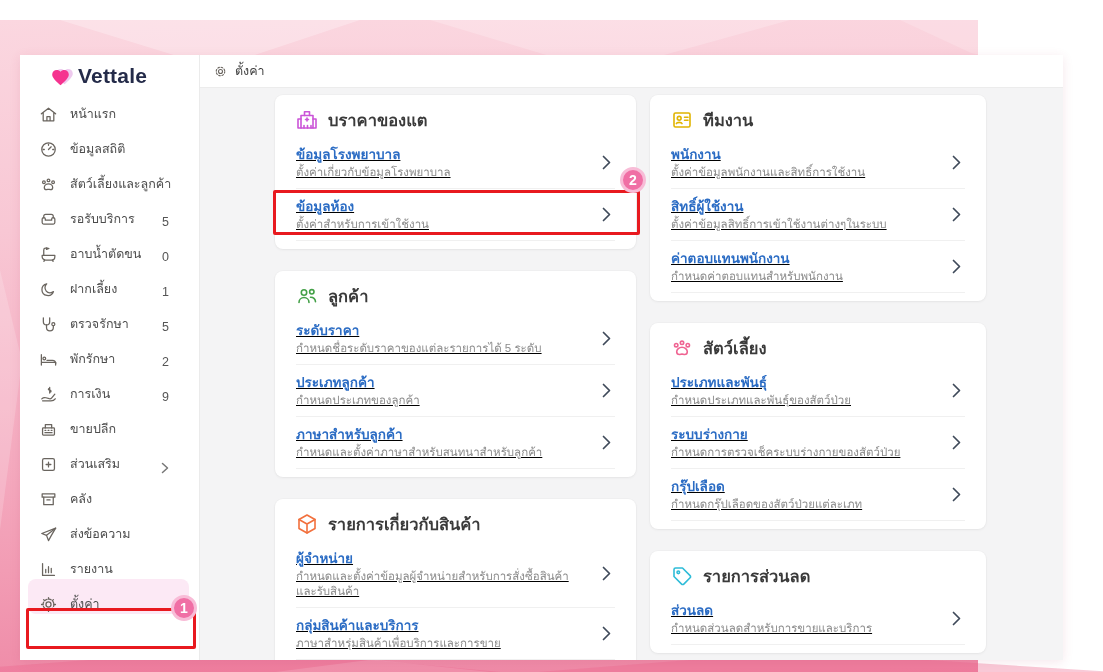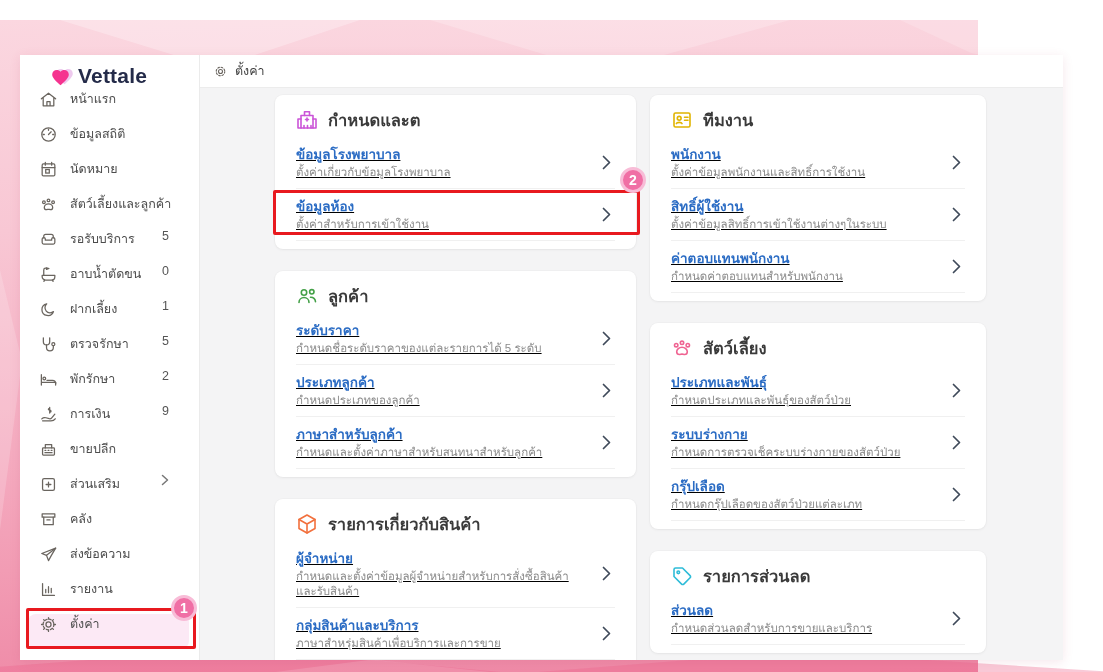--- a/index.html
+++ b/index.html
@@ -15,21 +15,21 @@
   .p6 { left:120px; top:636px; width:560px; height:36px; background:rgba(255,255,255,.14); clip-path:polygon(0 100%,45% 10%,100% 100%); }
 
   .window { position:absolute; left:20px; top:35px; width:1043px; height:605px; background:#fff;
     box-shadow:0 2px 10px rgba(180,60,100,.12); }
 
   
   .sidebar { position:absolute; left:0; top:0; width:180px; height:100%; background:#fff; border-right:1px solid #ebebeb; }
   .logo { position:absolute; top:9px; left:30px; display:flex; align-items:center; gap:4px; }
   .logo-text { font-size:21px; font-weight:700; color:#242b49; letter-spacing:.2px; }
   .nav { position:absolute; top:34px; left:0; right:0; }
-  .nav-item { display:flex; align-items:flex-start; height:35px; padding:0 30px 0 18px; color:#4c4c4c; cursor:pointer; }
+  .nav-item { display:flex; align-items:flex-end; height:35px; padding:0 30px 0 18px; color:#4c4c4c; cursor:pointer; }
   .nav-item .nicon { width:20px; height:20px; color:#6a655f; flex:none; display:flex; align-items:center; justify-content:center; }
   .nav-item .nlabel { margin-left:12px; font-size:12.5px; white-space:nowrap; }
   .nav-item .ncount { margin-left:auto; font-size:12.5px; color:#555; }
   .nav-item .nchev { margin-left:auto; color:#777; display:flex; }
   .nav-item.active { background:#fce9f5; border-radius:8px; margin:0 10px 0 8px; padding-left:10px; padding-right:22px; }
 
   
   .topbar { position:absolute; left:180px; top:0; right:0; height:33px; background:#fff; border-bottom:1px solid #ececec;
     display:flex; align-items:center; padding-left:13px; gap:7px; color:#3c3c3c; }
   .topbar .hicon { width:15px; height:15px; color:#6a655f; display:flex; }
@@ -99,30 +99,20 @@
           <span class="nicon">
               <svg width="19" height="19" viewBox="0 0 24 24" fill="none" stroke="currentColor" stroke-width="1.6" stroke-linecap="round">
                 <circle cx="12" cy="12" r="8.5"></circle>
                 <path d="M12 12l3.4-3.4M12 5.2v1.5M18.8 12h-1.5M5.2 12h1.5"></path>
               </svg>
             </span>
           <span class="nlabel">ข้อมูลสถิติ</span>
         </div>
         <div class="nav-item">
           <span class="nicon">
-              <svg width="19" height="19" viewBox="0 0 24 24" fill="none" stroke="currentColor" stroke-width="1.6" stroke-linecap="round">
-                <rect x="4" y="5" width="16" height="15" rx="1.5"></rect>
-                <path d="M4 9.5h16M8 3v3.5M16 3v3.5"></path>
-                <rect x="8.5" y="12" width="4.5" height="4.5"></rect>
-              </svg>
-            </span>
-          <span class="nlabel">นัดหมาย</span>
-        </div>
-        <div class="nav-item">
-          <span class="nicon">
               <svg width="19" height="19" viewBox="0 0 24 24" fill="none" stroke="currentColor" stroke-width="1.6" stroke-linecap="round" stroke-linejoin="round">
                 <circle cx="6.2" cy="9.2" r="1.7"></circle>
                 <circle cx="12" cy="6.8" r="1.7"></circle>
                 <circle cx="17.8" cy="9.2" r="1.7"></circle>
                 <path d="M12 11.2c-2.9 0-5.3 2.2-5.3 4.5 0 1.6 1.2 2.8 2.8 2.8.9 0 1.6-.4 2.5-.4s1.6.4 2.5.4c1.6 0 2.8-1.2 2.8-2.8 0-2.3-2.4-4.5-5.3-4.5z"></path>
               </svg>
             </span>
           <span class="nlabel">สัตว์เลี้ยงและลูกค้า</span>
         </div>
         <div class="nav-item">
@@ -267,21 +257,21 @@
       <div class="col col-left">
 
         <div class="card">
           <div class="card-head">
             <span class="cicon">
                 <svg width="24" height="24" viewBox="0 0 24 24" fill="none" stroke="#cb54d8" stroke-width="1.6" stroke-linecap="round" stroke-linejoin="round">
                   <rect x="6" y="7.5" width="12" height="12.5"></rect>
                   <path d="M9.5 7.5V3.8h5v3.7M12 10v3M10.5 11.5h3M9 17.5V20M12.5 17.5V20M16 17.5V20M3 11h3M18 11h3M3 11v9h3M21 11v9h-3"></path>
                 </svg>
               </span>
-            <span class="ctitle">กำหนดและต</span>
+            <span class="ctitle">บราคาของแต</span>
           </div>
           <div class="sitem">
             <div class="stitle">ข้อมูลโรงพยาบาล</div>
             <div class="sdesc">ตั้งค่าเกี่ยวกับข้อมูลโรงพยาบาล</div>
             <span class="schev">
                 <svg width="9" height="15" viewBox="0 0 9 15" fill="none" stroke="currentColor" stroke-width="1.7" stroke-linecap="round" stroke-linejoin="round">
                   <path d="M1.5 1.5 7.5 7.5l-6 6"></path>
                 </svg>
               </span>
           </div>

